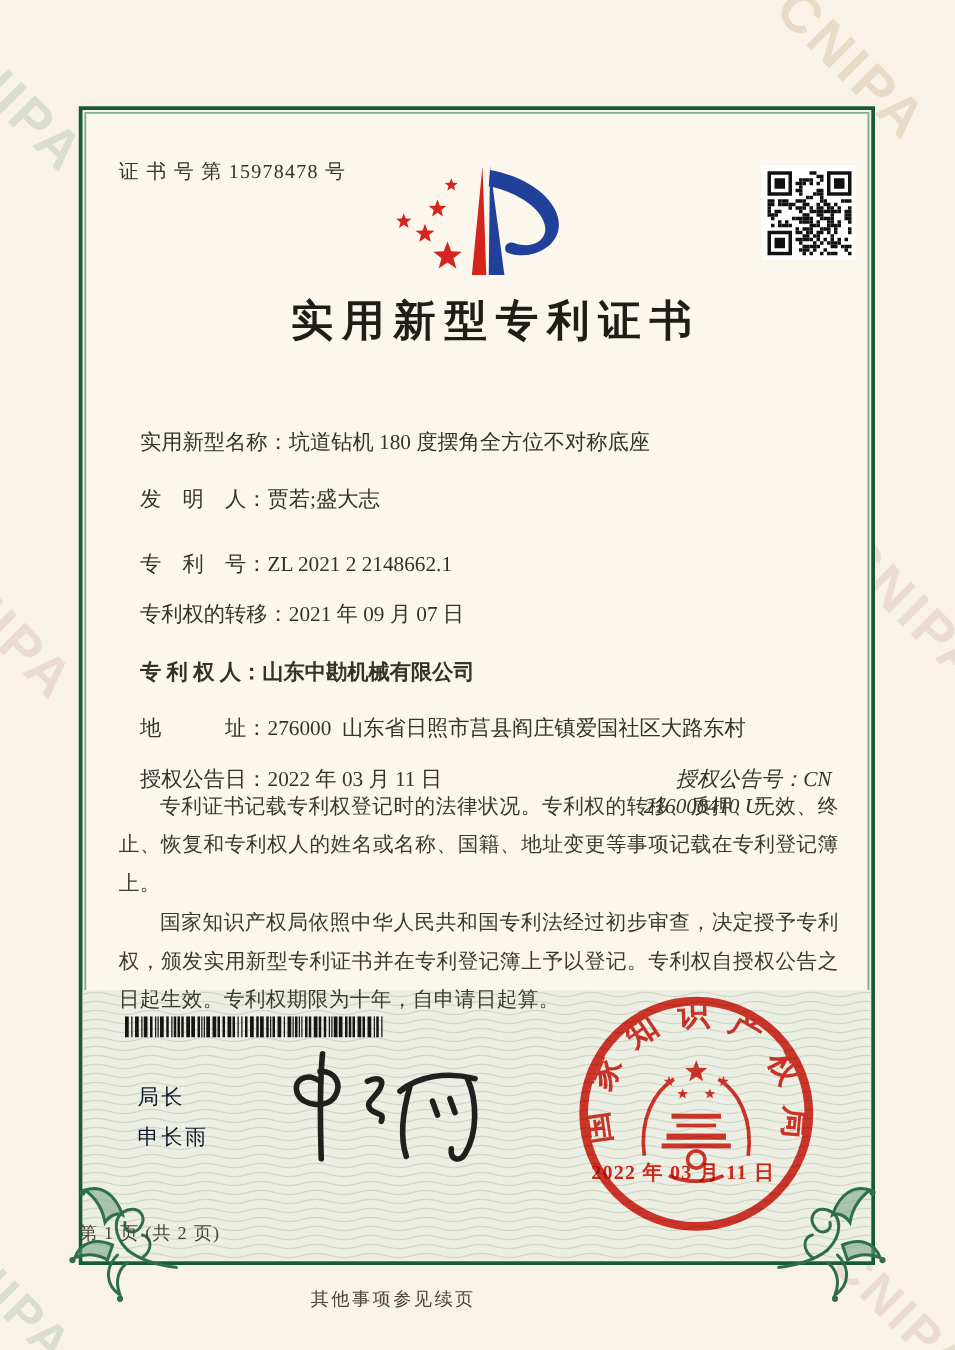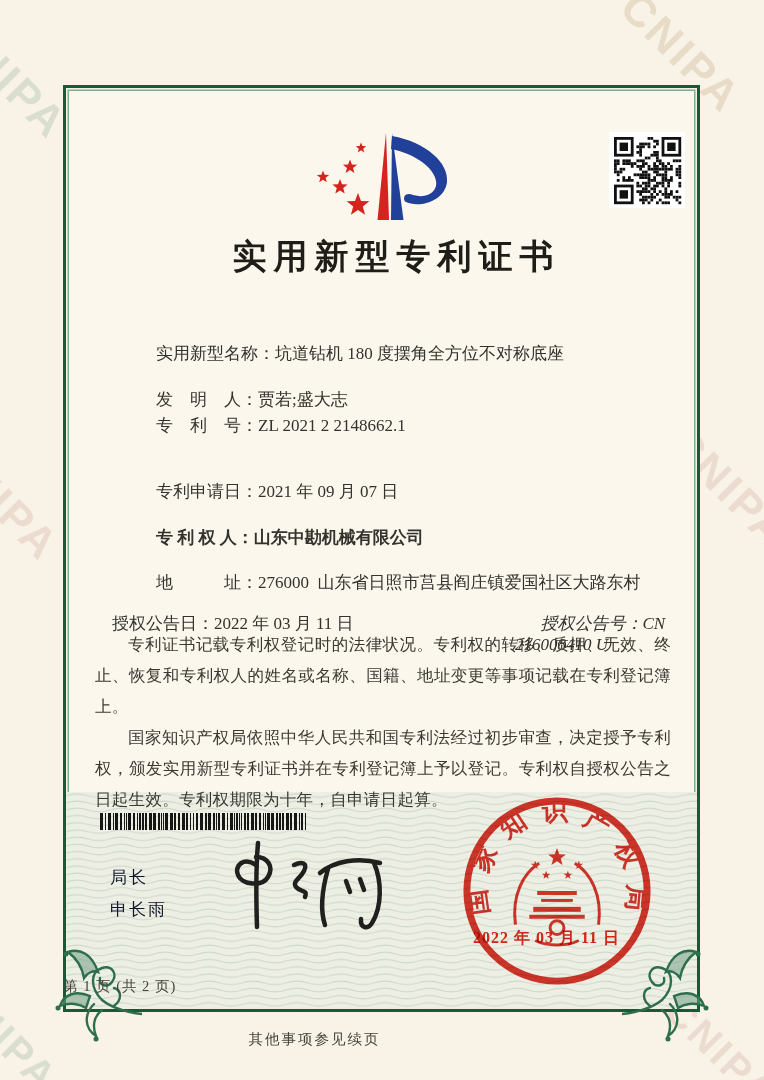--- a/index.html
+++ b/index.html
@@ -23,21 +23,21 @@
     box-shadow:inset 0 0 0 1.5px #f6f1e4, inset 0 0 0 3px #7fae93;
   }
   .certno{position:absolute;left:95px;top:127px;font-size:16px;letter-spacing:1px;color:#35342e;}
   .logo{position:absolute;left:308px;top:126px;}
   .qr{position:absolute;left:609px;top:132px;background:#fff;}
   .title{
     position:absolute;left:63px;top:234px;width:667px;text-align:center;
     font-size:34px;font-weight:bold;letter-spacing:7px;color:#1e1d18;
   }
   .row{position:absolute;left:95px;width:580px;font-size:17px;white-space:pre-wrap;color:#33322c;}
-  .row .lab{display:inline-block;margin-left:44px;}
+  .row .lab{display:inline-block;}
   .row .val{white-space:pre-wrap;}
   .grant2{position:absolute;left:420px;top:0;font-style:italic;}
   .paras{position:absolute;left:95px;top:629px;width:576px;font-size:16.5px;line-height:31px;
     color:#3a3831;letter-spacing:0.3px;}
   .paras p{margin:0;text-indent:2em;text-align:justify;}
   .band{position:absolute;left:66px;top:792px;}
   .barcode{position:absolute;left:100px;top:813px;}
   .signer{position:absolute;left:110px;font-size:17px;color:#0f172a;letter-spacing:2px;}
   .sig{position:absolute;left:222px;top:835px;}
   .seal{position:absolute;left:458px;top:792px;mix-blend-mode:multiply;}
@@ -69,20 +69,21 @@
   <svg class="band" width="631" height="217">
     <defs>
       <pattern id="wav" width="44" height="7.2" patternUnits="userSpaceOnUse">
         <path d="M0 3.6 Q 11 0.2 22 3.6 T 44 3.6" fill="none" stroke="#cdd8c6" stroke-width="1"></path>
       </pattern>
     </defs>
     <rect width="631" height="217" fill="#edeee4"></rect>
     <rect width="631" height="217" fill="url(#wav)"></rect>
   </svg>
 
+  <div class="certno">证 书 号 第 15978478 号</div>
 
   <svg class="logo" width="150" height="100" viewBox="0 0 150 100">
     <g id="logo-stars" fill="#d5231d">
         <polygon points="50.0,67.0 53.0,74.9 61.4,75.3 54.8,80.6 57.1,88.7 50.0,84.0 42.9,88.7 45.2,80.6 38.6,75.3 47.0,74.9" fill="#d5231d"></polygon>
         <polygon points="32.0,53.0 34.0,58.3 39.6,58.5 35.2,62.0 36.7,67.5 32.0,64.4 27.3,67.5 28.8,62.0 24.4,58.5 30.0,58.3" fill="#d5231d"></polygon>
         <polygon points="15.0,44.5 16.6,48.8 21.2,49.0 17.6,51.8 18.8,56.3 15.0,53.7 11.2,56.3 12.4,51.8 8.8,49.0 13.4,48.8" fill="#d5231d"></polygon>
         <polygon points="42.0,33.5 43.9,38.5 49.1,38.7 45.0,42.0 46.4,47.1 42.0,44.1 37.6,47.1 39.0,42.0 34.9,38.7 40.1,38.5" fill="#d5231d"></polygon>
         <polygon points="53.0,16.5 54.4,20.1 58.2,20.3 55.2,22.7 56.2,26.4 53.0,24.3 49.8,26.4 50.8,22.7 47.8,20.3 51.6,20.1" fill="#d5231d"></polygon>
       </g>
     <polygon points="78,7 69.5,94 81,94" fill="#d5231d"></polygon>
@@ -294,25 +295,25 @@
   </svg>
 
   <div class="title">实用新型专利证书</div>
 
   <div class="row" style="top:322px;">
     <span class="lab">实用新型名称：</span><span class="val">坑道钻机 180 度摆角全方位不对称底座</span>
   </div>
   <div class="row" style="top:368px;">
     <span class="lab">发　明　人：</span><span class="val">贾若;盛大志</span>
   </div>
-  <div class="row" style="top:394px;">
+  <div class="row" style="top:420px;">
     <span class="lab">专　利　号：</span><span class="val">ZL 2021 2 2148662.1</span>
   </div>
   <div class="row" style="top:460px;">
-    <span class="lab">专利申请日：</span><span class="val">2021 年 09 月 07 日</span>
+    <span class="lab">专利权的转移：</span><span class="val">2021 年 09 月 07 日</span>
   </div>
   <div class="row" style="top:506px;font-weight:bold;">
     <span class="lab">专 利 权 人：</span><span class="val">山东中勘机械有限公司</span>
   </div>
   <div class="row" style="top:551px;">
     <span class="lab">地　　　址：</span><span class="val">276000  山东省日照市莒县阎庄镇爱国社区大路东村</span>
   </div>
 
   <div class="row" style="top:592px;">
     <span>授权公告日：</span><span class="val">2022 年 03 月 11 日</span>

